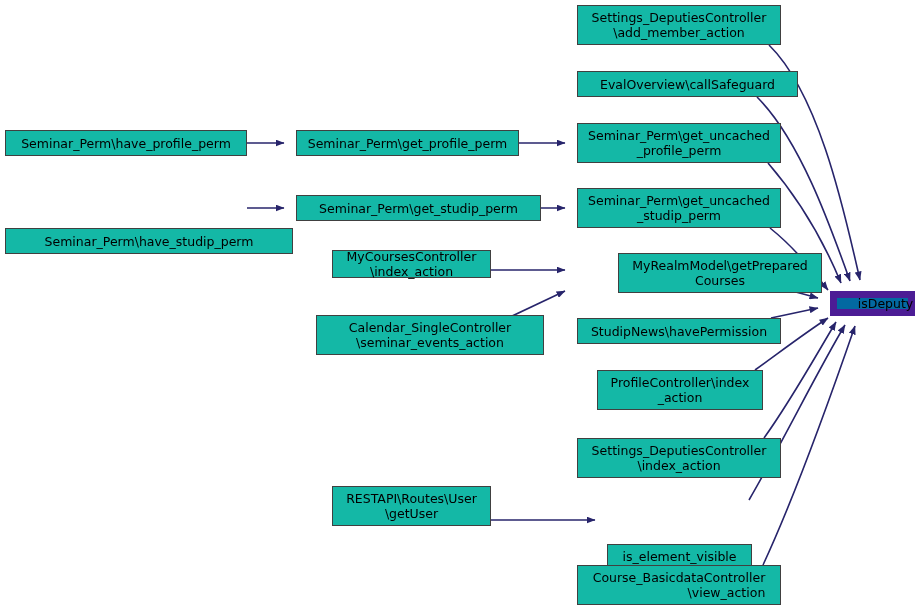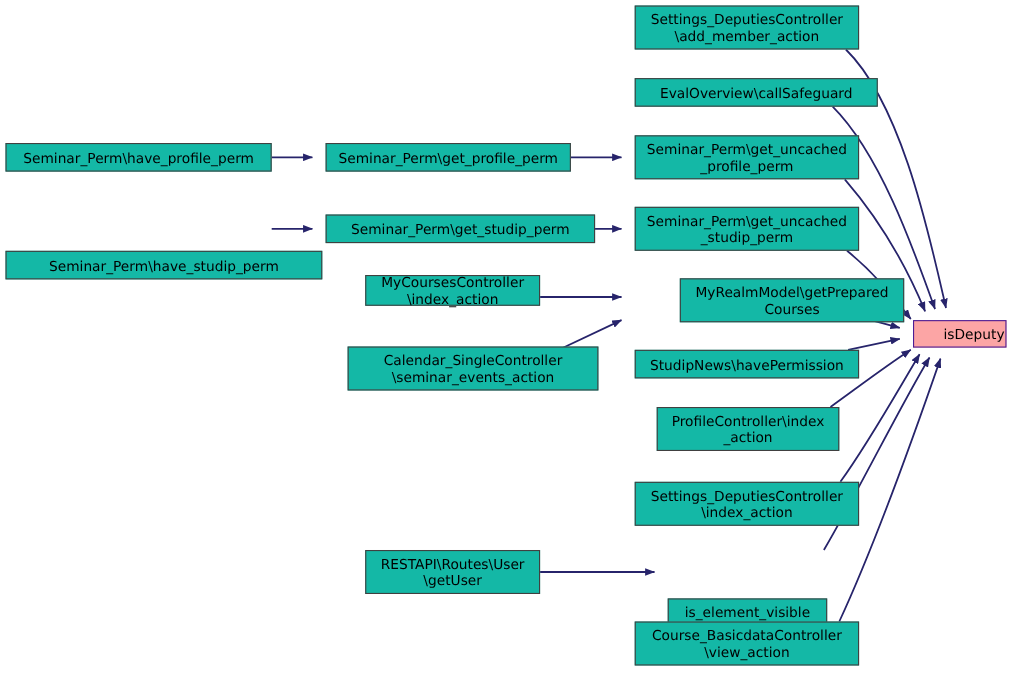--- a/index.html
+++ b/index.html
@@ -21,22 +21,22 @@
     align-items:center;
     justify-content:center;
     text-align:center;
     font-size:12.5px;
     line-height:15px;
     white-space:pre-line;
     letter-spacing:0px;
     z-index:2;
   }
   .node.current{
-    background:#fca5a5;
-    border:1px solid #4c1d95;
+    background:#0369a1;
+    border:7px solid #4c1d95;
     padding-left:26px;
   }
   .node span{display:block;padding:0 4px;}
 </style>
 </head>
 <body>
 
 <div id="canvas">
 
   <svg id="edges" xmlns="http://www.w3.org/2000/svg">
@@ -76,28 +76,28 @@
 _studip_perm</span></div>
       <div class="node" style="left: 577px; top: 253px; width: 204px; height: 40px; margin-left: 41px;"><span>MyRealmModel\getPrepared
 Courses</span></div>
       <div class="node" style="left: 577px; top: 318px; width: 204px; height: 26px;"><span>StudipNews\havePermission</span></div>
       <div class="node" style="left: 597px; top: 370px; width: 166px; height: 40px;"><span>ProfileController\index
 _action</span></div>
       <div class="node" style="left: 577px; top: 438px; width: 204px; height: 40px;"><span>Settings_DeputiesController
 \index_action</span></div>
       <div class="node" style="left: 607px; top: 500px; width: 145px; height: 40px; margin-top: 44px;"><span>is_element_visible
 _for_user</span></div>
-      <div class="node" style="left: 577px; top: 565px; width: 204px; height: 40px;"><span>Course_BasicdataController
+      <div class="node" style="left: 577px; top: 565px; width: 204px; height: 40px; text-align: right;"><span>Course_BasicdataController
 \view_action</span></div>
       <div class="node" style="left: 5px; top: 130px; width: 242px; height: 26px;"><span>Seminar_Perm\have_profile_perm</span></div>
       <div class="node" style="left: 5px; top: 182px; width: 288px; height: 26px; margin-top: 46px;"><span>Seminar_Perm\have_studip_perm</span></div>
       <div class="node" style="left: 296px; top: 130px; width: 223px; height: 26px;"><span>Seminar_Perm\get_profile_perm</span></div>
       <div class="node" style="left: 296px; top: 195px; width: 245px; height: 26px;"><span>Seminar_Perm\get_studip_perm</span></div>
       <div class="node" style="left: 332px; top: 250px; width: 159px; height: 28px;"><span>MyCoursesController
 \index_action</span></div>
       <div class="node" style="left: 316px; top: 315px; width: 228px; height: 40px;"><span>Calendar_SingleController
 \seminar_events_action</span></div>
-      <div class="node" style="left: 332px; top: 500px; width: 159px; height: 40px;"><span>RESTAPI\Routes\User
+      <div class="node" style="left: 332px; top: 486px; width: 159px; height: 40px;"><span>RESTAPI\Routes\User
 \getUser</span></div>
       <div class="node current" style="left: 830px; top: 291px; width: 85px; height: 25px;"><span>isDeputy</span></div>
     </div>
 
 </div>
 
 </body></html>

